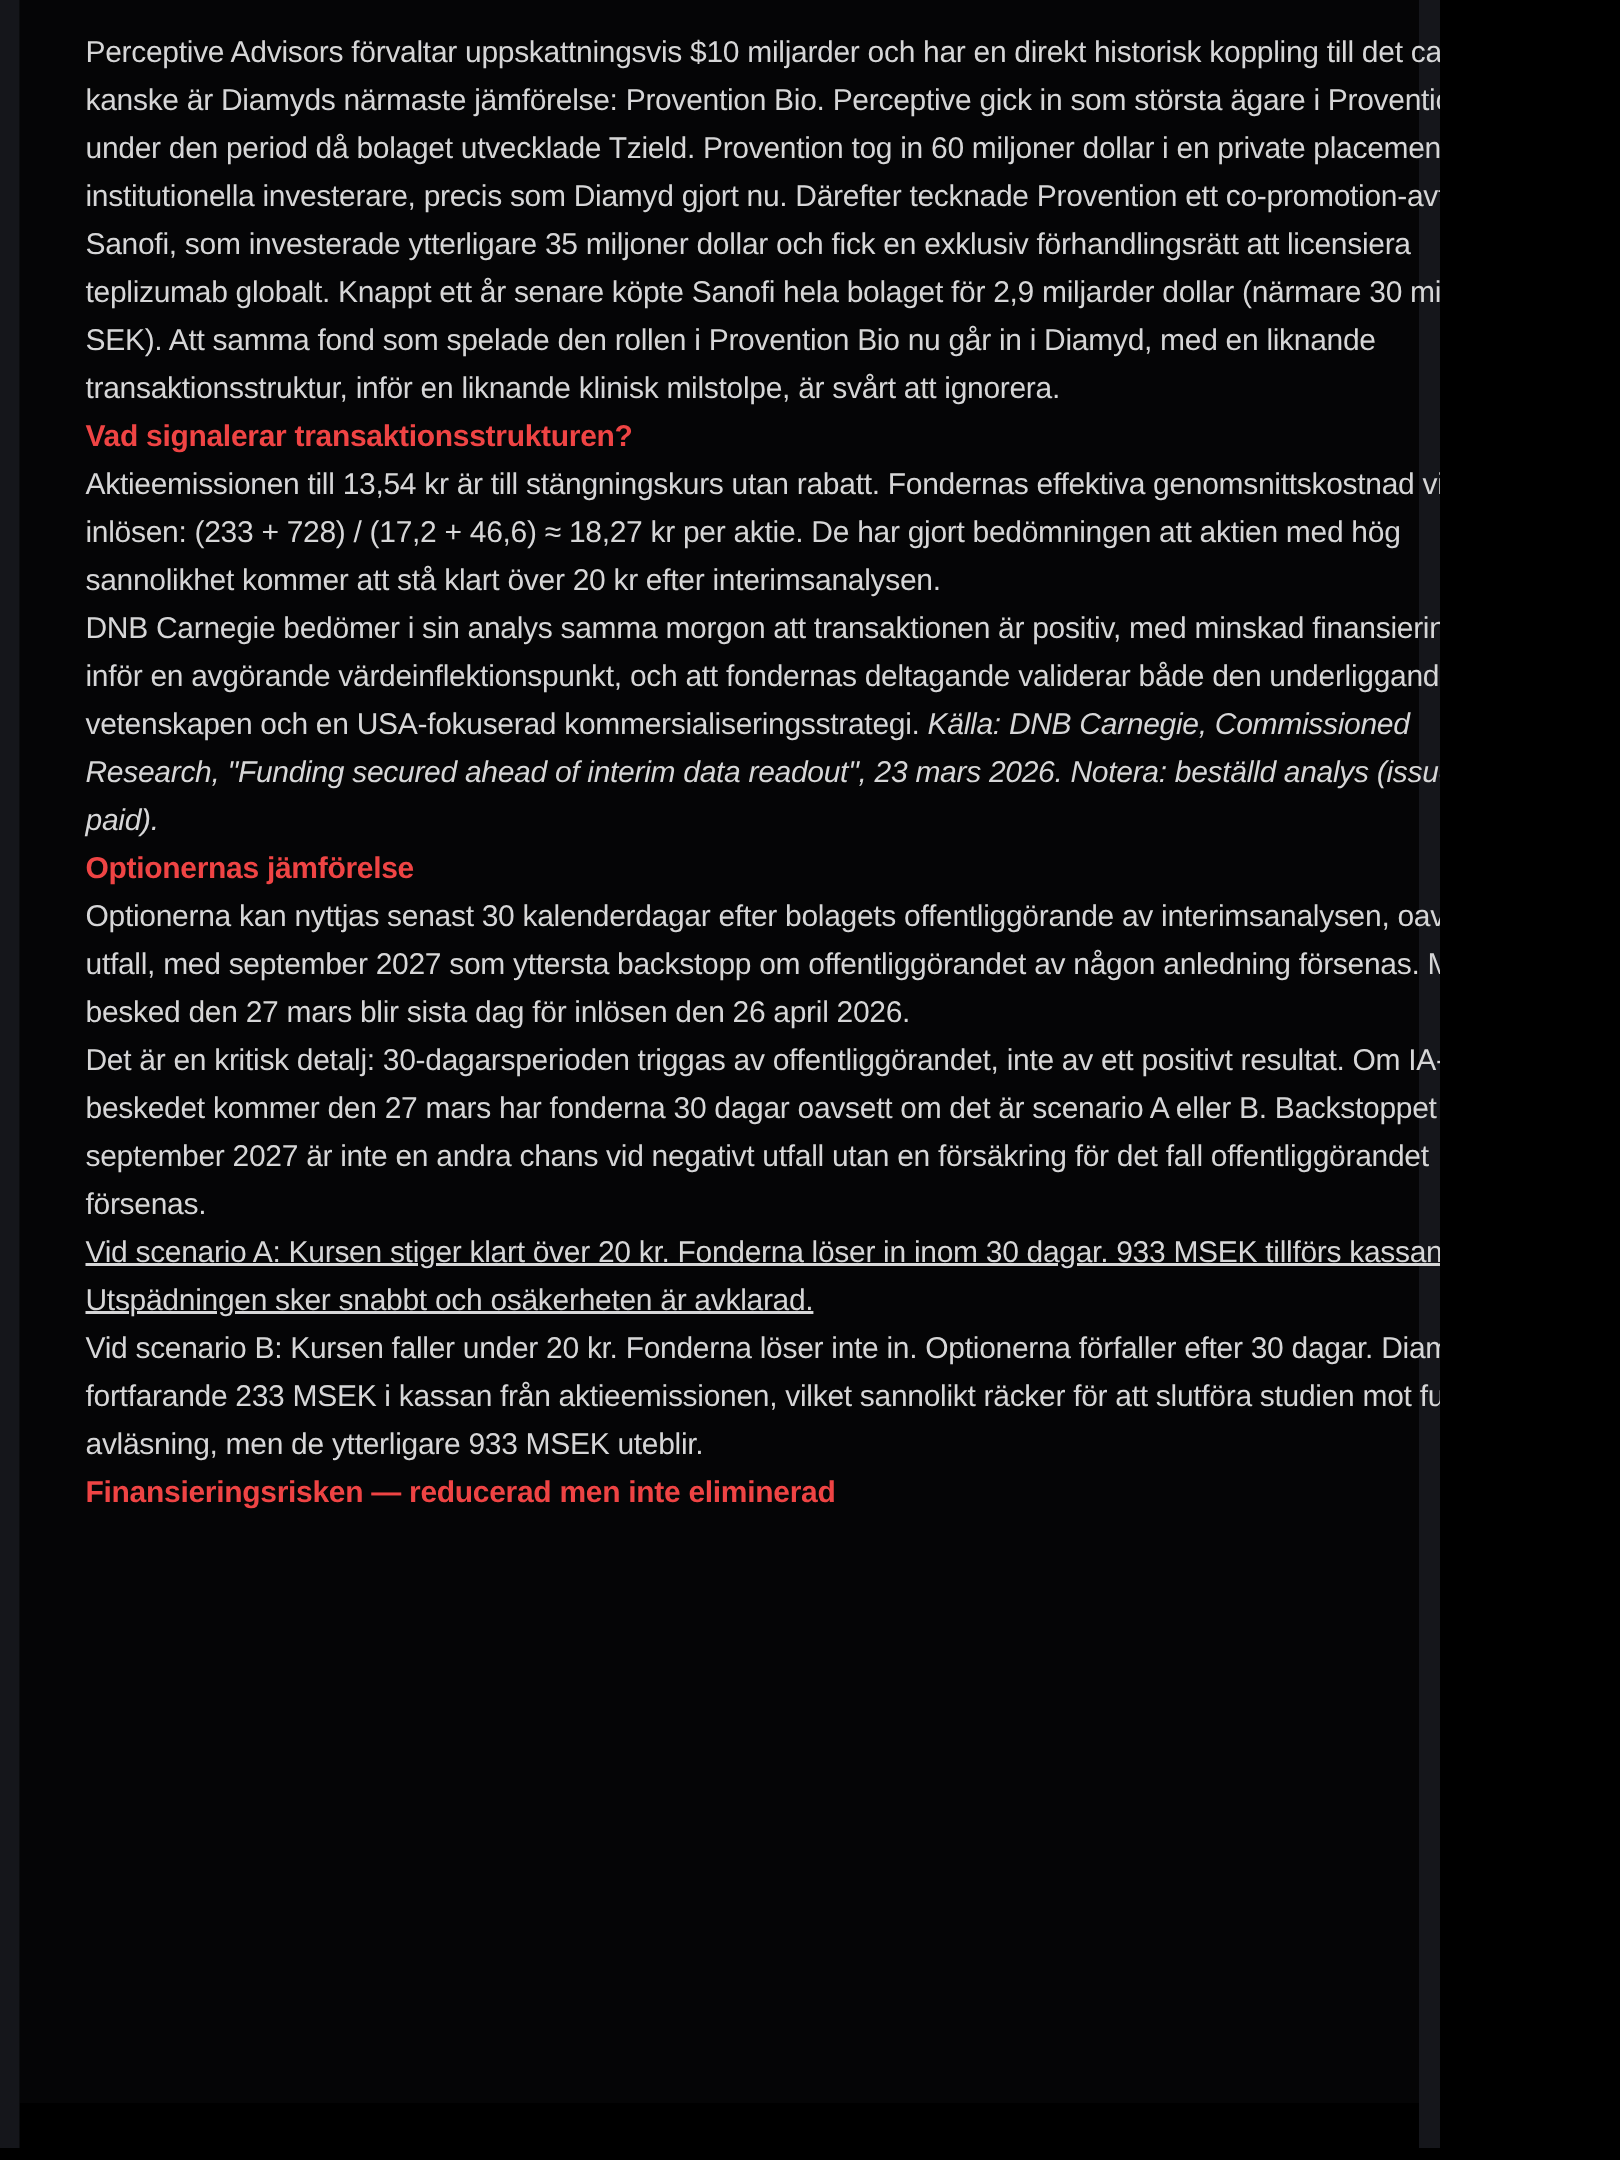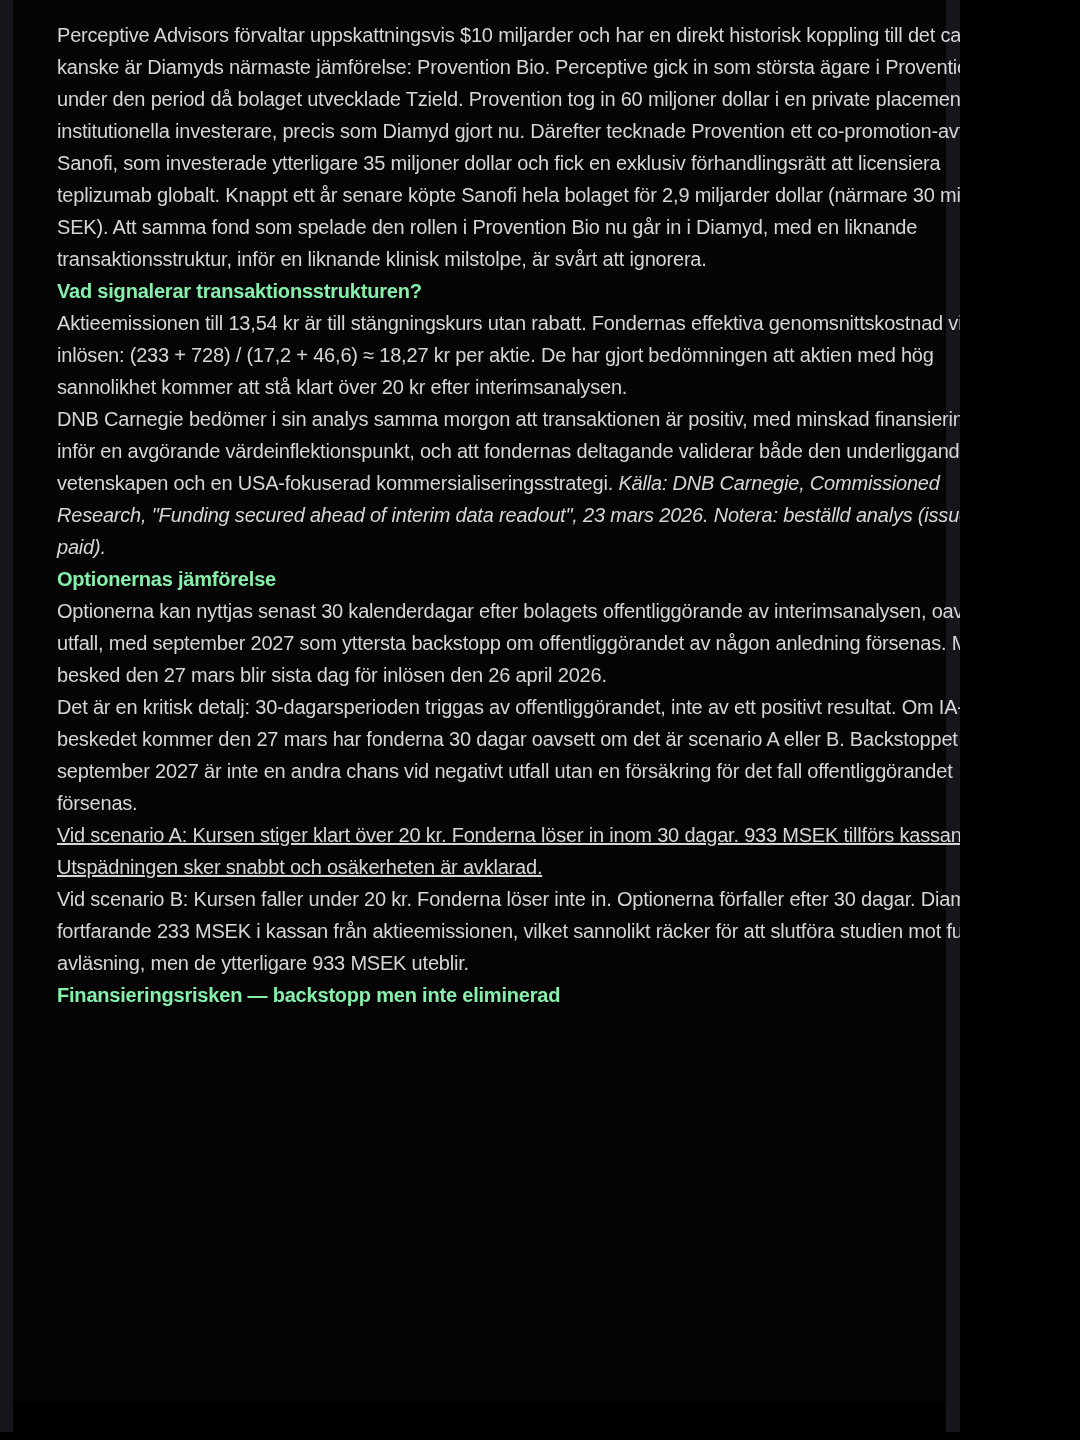--- a/index.html
+++ b/index.html
@@ -50,21 +50,21 @@
     letter-spacing: -0.2px;
   }
   .article p, .article h2 {
     margin: 0;
     padding: 0;
     font-size: 20px;
     line-height: 32px;
   }
   .article h2 {
     font-weight: 700;
-    color: #86efac;
+    color: #ef4444;
   }
   .article em {
     font-style: italic;
   }
   .g65 { margin-top: 65px; }
   .g73 { margin-top: 73px; }
   .g34 { margin-top: 34px; text-decoration: underline; }
 </style>
 </head>
 <body>
@@ -88,17 +88,17 @@
     <h2 class="g73">Optionernas jämförelse</h2>
 
     <p>Optionerna kan nyttjas senast 30 kalenderdagar efter bolagets offentliggörande av interimsanalysen, oavsett utfall, med september 2027 som yttersta backstopp om offentliggörandet av någon anledning försenas. Med IA-besked den 27 mars blir sista dag för inlösen den 26 april 2026.</p>
 
     <p>Det är en kritisk detalj: 30-dagarsperioden triggas av offentliggörandet, inte av ett positivt resultat. Om IA-beskedet kommer den 27 mars har fonderna 30 dagar oavsett om det är scenario A eller B. Backstoppet på september 2027 är inte en andra chans vid negativt utfall utan en försäkring för det fall offentliggörandet försenas.</p>
 
     <p class="g34">Vid scenario A: Kursen stiger klart över 20 kr. Fonderna löser in inom 30 dagar. 933 MSEK tillförs kassan. Utspädningen sker snabbt och osäkerheten är avklarad.</p>
 
     <p>Vid scenario B: Kursen faller under 20 kr. Fonderna löser inte in. Optionerna förfaller efter 30 dagar. Diamyd har fortfarande 233 MSEK i kassan från aktieemissionen, vilket sannolikt räcker för att slutföra studien mot full avläsning, men de ytterligare 933 MSEK uteblir.</p>
 
-    <h2 class="g65">Finansieringsrisken — backstopp men inte eliminerad</h2>
+    <h2 class="g65">Finansieringsrisken — reducerad men inte eliminerad</h2>
 
 
   </article>
 </div>
 
 </body></html>

